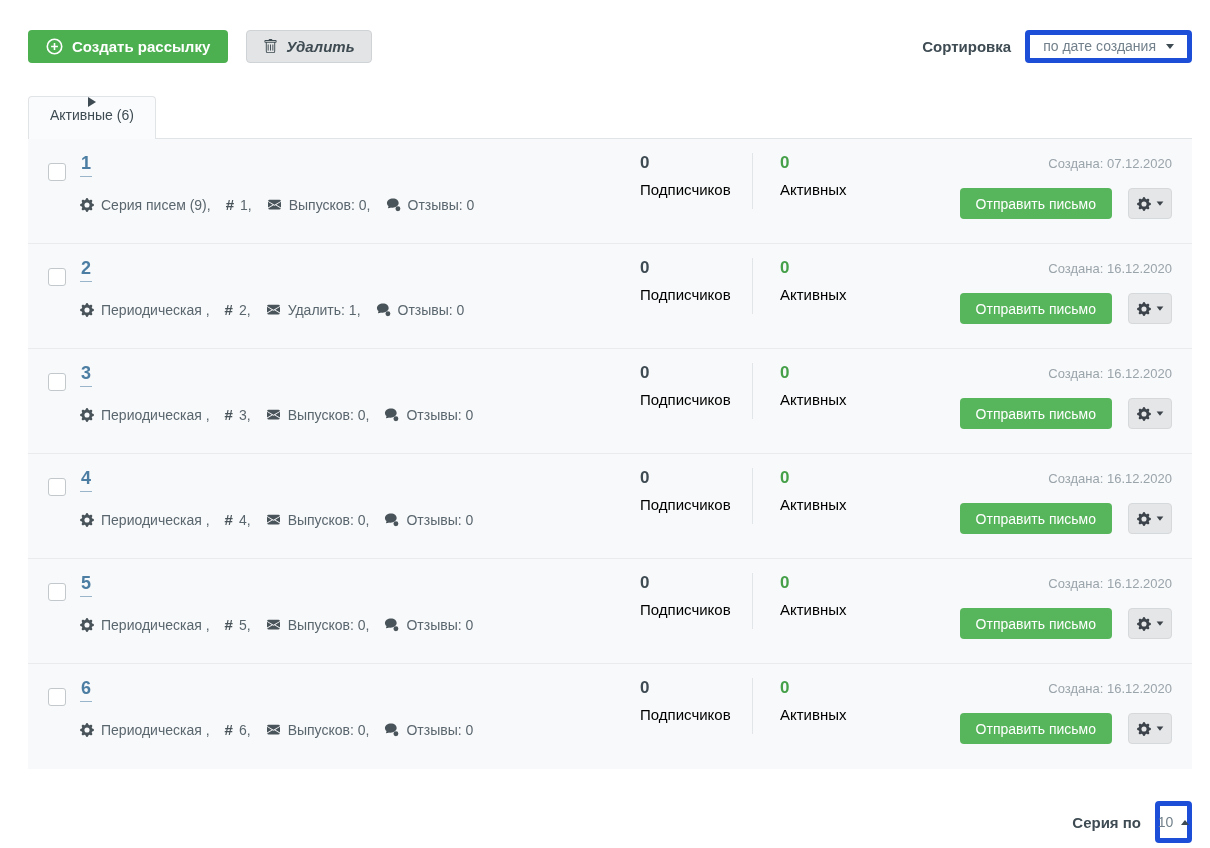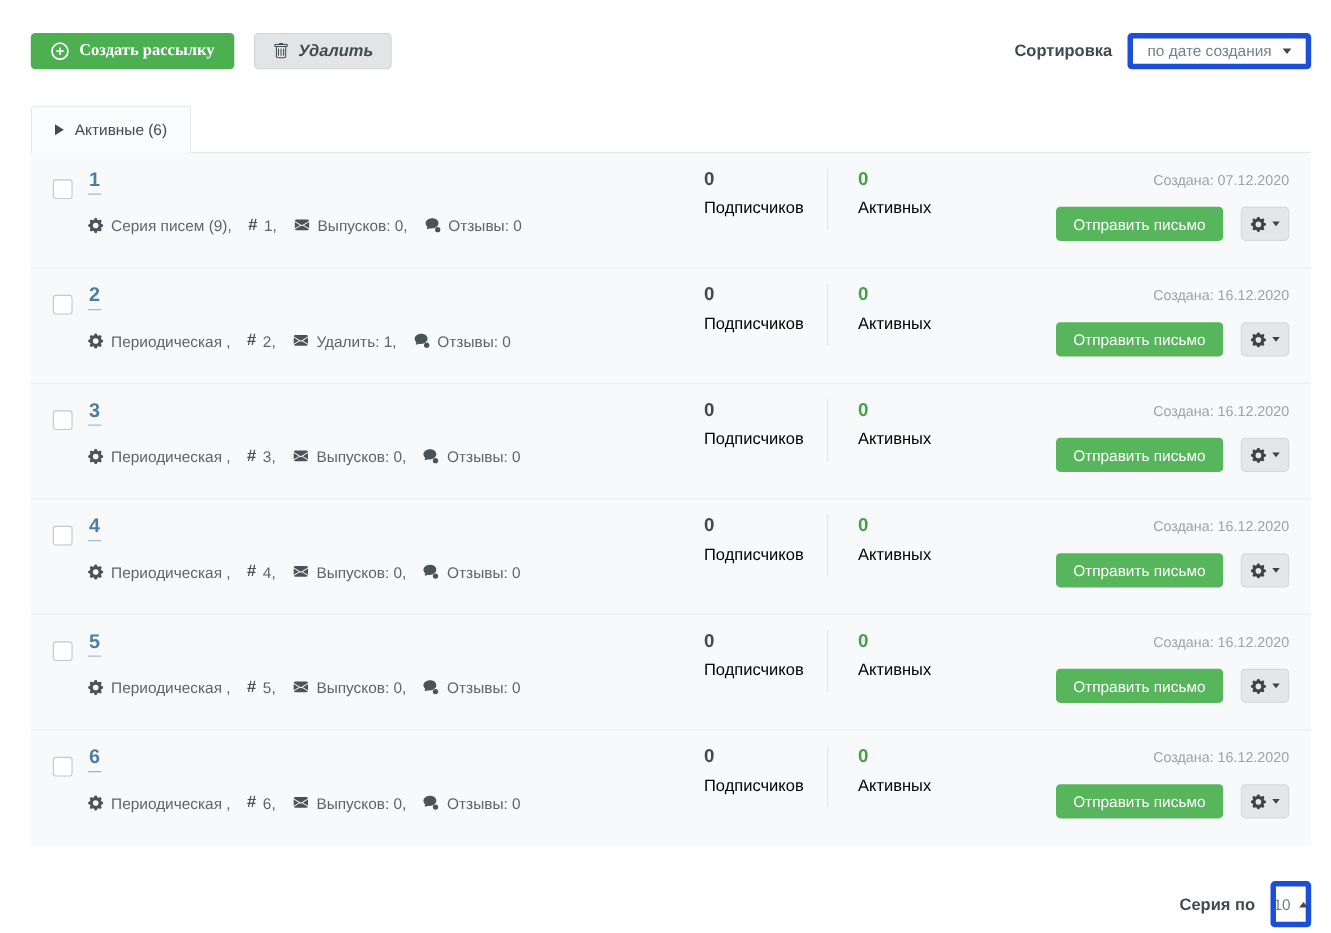--- a/index.html
+++ b/index.html
@@ -17,21 +17,21 @@
     position: absolute; left: 28px; right: 18px; top: 29px;
     height: 34px; display: flex; align-items: center;
   }
   .btn {
     display: inline-flex; align-items: center; justify-content: center;
     height: 33px; border-radius: 4px; cursor: pointer;
     font-size: 15px; font-weight: bold; border: none;
   }
   .btn-create {
     background: var(--create_green, #4caf50); color: #fff;
-    padding: 0 18px; gap: 9px; font-family: Liberation Serif, serif;
+    padding: 0 18px; gap: 9px;
   }
   .btn-delete {
     background: #e3e4e5; color: #3e4b52;
     border: 1px solid #cfd3d6; padding: 0 16px; gap: 8px; margin-left: 18px; font-style: italic;
   }
   .toolbar-spacer { flex: 1; }
   .sort-label { font-weight: bold; font-size: 15px; margin-right: 14px; }
   .selectbox {
     height: 33px; background: #fff; border: 5px solid #1d4ed8; border-radius: 4px;
     display: inline-flex; align-items: center; padding: 0 13px;
@@ -45,22 +45,22 @@
 
   
   .tabbar {
     position: absolute; left: 28px; right: 18px; top: 96px; height: 43px;
     border-bottom: 1px solid #e0e4e7;
   }
   .tab {
     position: absolute; left: 0; top: 0; height: 43px;
     background: #fafbfc; border: 1px solid #e0e4e7; border-bottom: none;
     border-radius: 4px 4px 0 0;
-    display: inline-flex; align-items: center; gap: 10px;
-    padding: 0 21px; font-size: 14px; color: #3e4b52; cursor: pointer;
+    display: inline-flex; align-items: center; 
+    padding: 0 21px; font-size: 14px; color: #3e4b52; cursor: pointer; flex-direction: column;
   }
   .play-icon { width: 0; height: 0; border-top: 5px solid transparent;
     border-bottom: 5px solid transparent; border-left: 8px solid #3e4b52; }
 
   
   .list {
     position: absolute; left: 28px; right: 18px; top: 139px;
     background: #f8f9fa;
   }
   .row { position: relative; height: 105px; border-bottom: 1px solid #e9ebed; }

